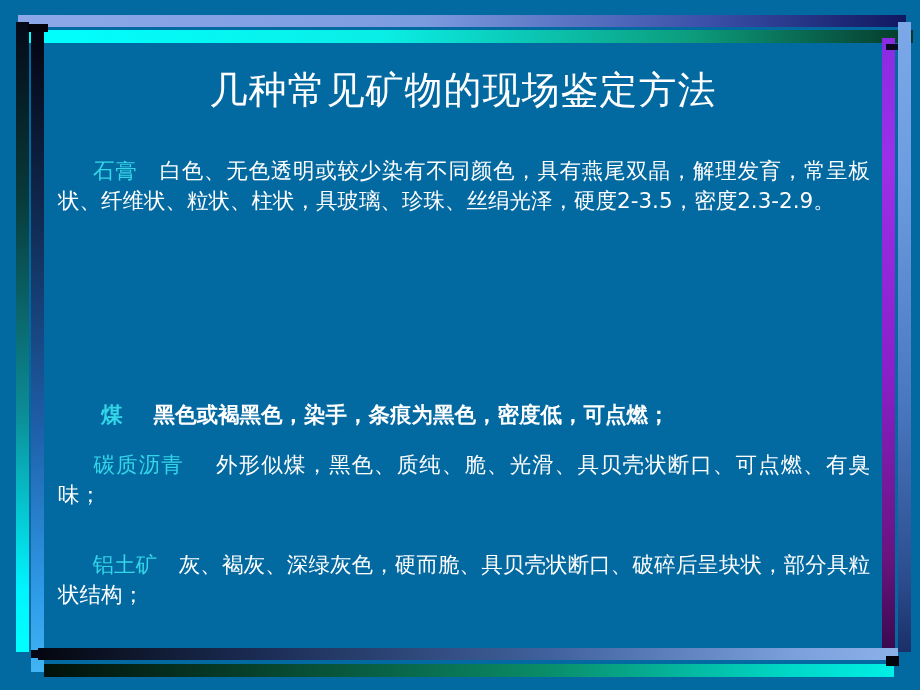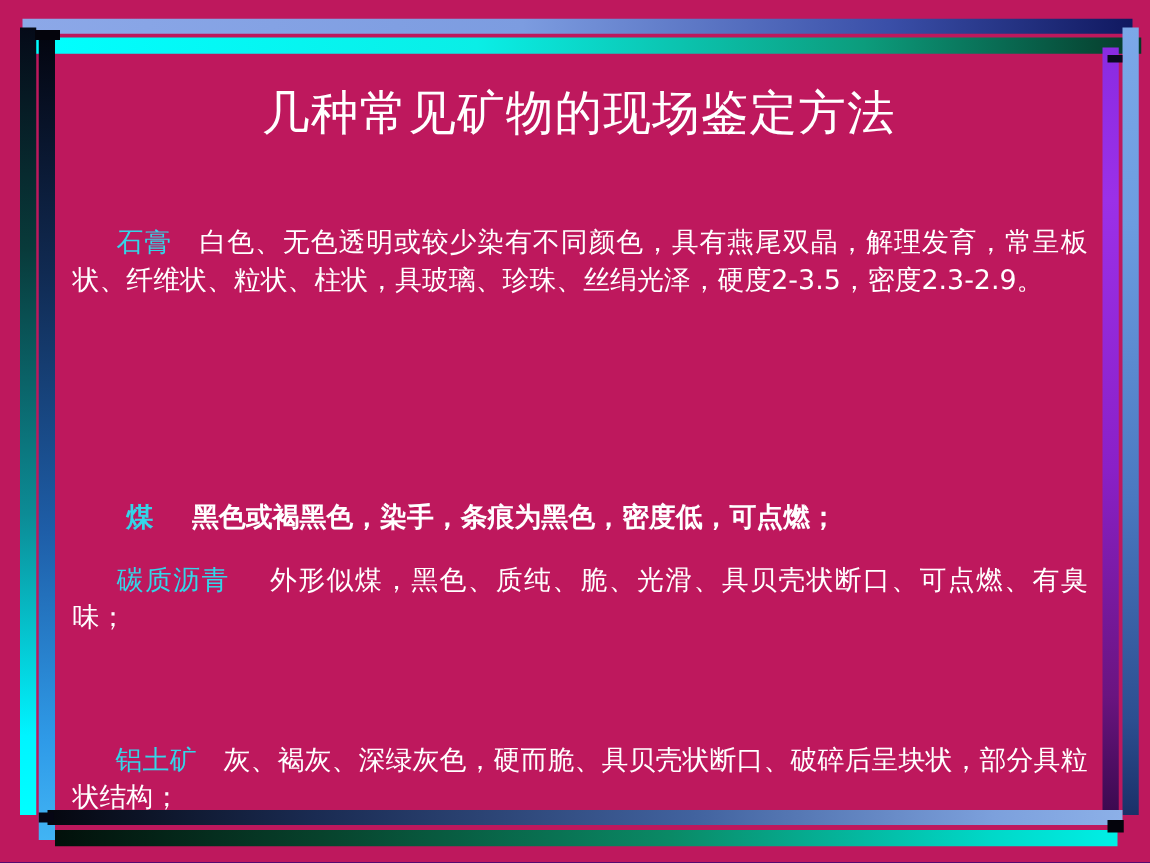--- a/index.html
+++ b/index.html
@@ -4,21 +4,21 @@
 <style>
   html, body {
     margin: 0;
     padding: 0;
     background: #000080;
   }
   #slide {
     position: relative;
     width: 920px;
     height: 690px;
-    background: #be185d;
+    background: #0369a1;
     overflow: hidden;
     font-family: "DejaVu Sans", "Liberation Sans", sans-serif;
   }
 
   
   .bar { position: absolute; }
 
   
   .top-bar-1 {
     left: 18px; top: 15px; width: 888px; height: 12px;
@@ -112,26 +112,26 @@
     color: #33D6E8;
     margin-right: 2px;
   }
 
   .indent { display: inline-block; width: 2.0em; }
   .indent-sm { display: inline-block; width: 1.6em; }
   .gap-sm { display: inline-block; width: 0.45em; }
   .gap-md { display: inline-block; width: 0.9em; }
 
   
-  .p-gypsum    { top: 180px; }
+  .p-gypsum    { top: 156px; }
   .p-gypsum-id { top: 262px; }
   .p-halite    { top: 313px; }
   .p-coal      { top: 400px; font-weight: bold; }
   .p-bitumen   { top: 450px; }
-  .p-bauxite   { top: 550px; margin-top: 44px; }
+  .p-bauxite   { top: 550px; }
 </style>
 </head>
 <body>
 
 <div id="slide">
 
   <div class="bar top-bar-1"></div>
   <div class="bar top-bar-2"></div>
   <div class="bar left-bar-1"></div>
   <div class="bar left-bar-2"></div>

